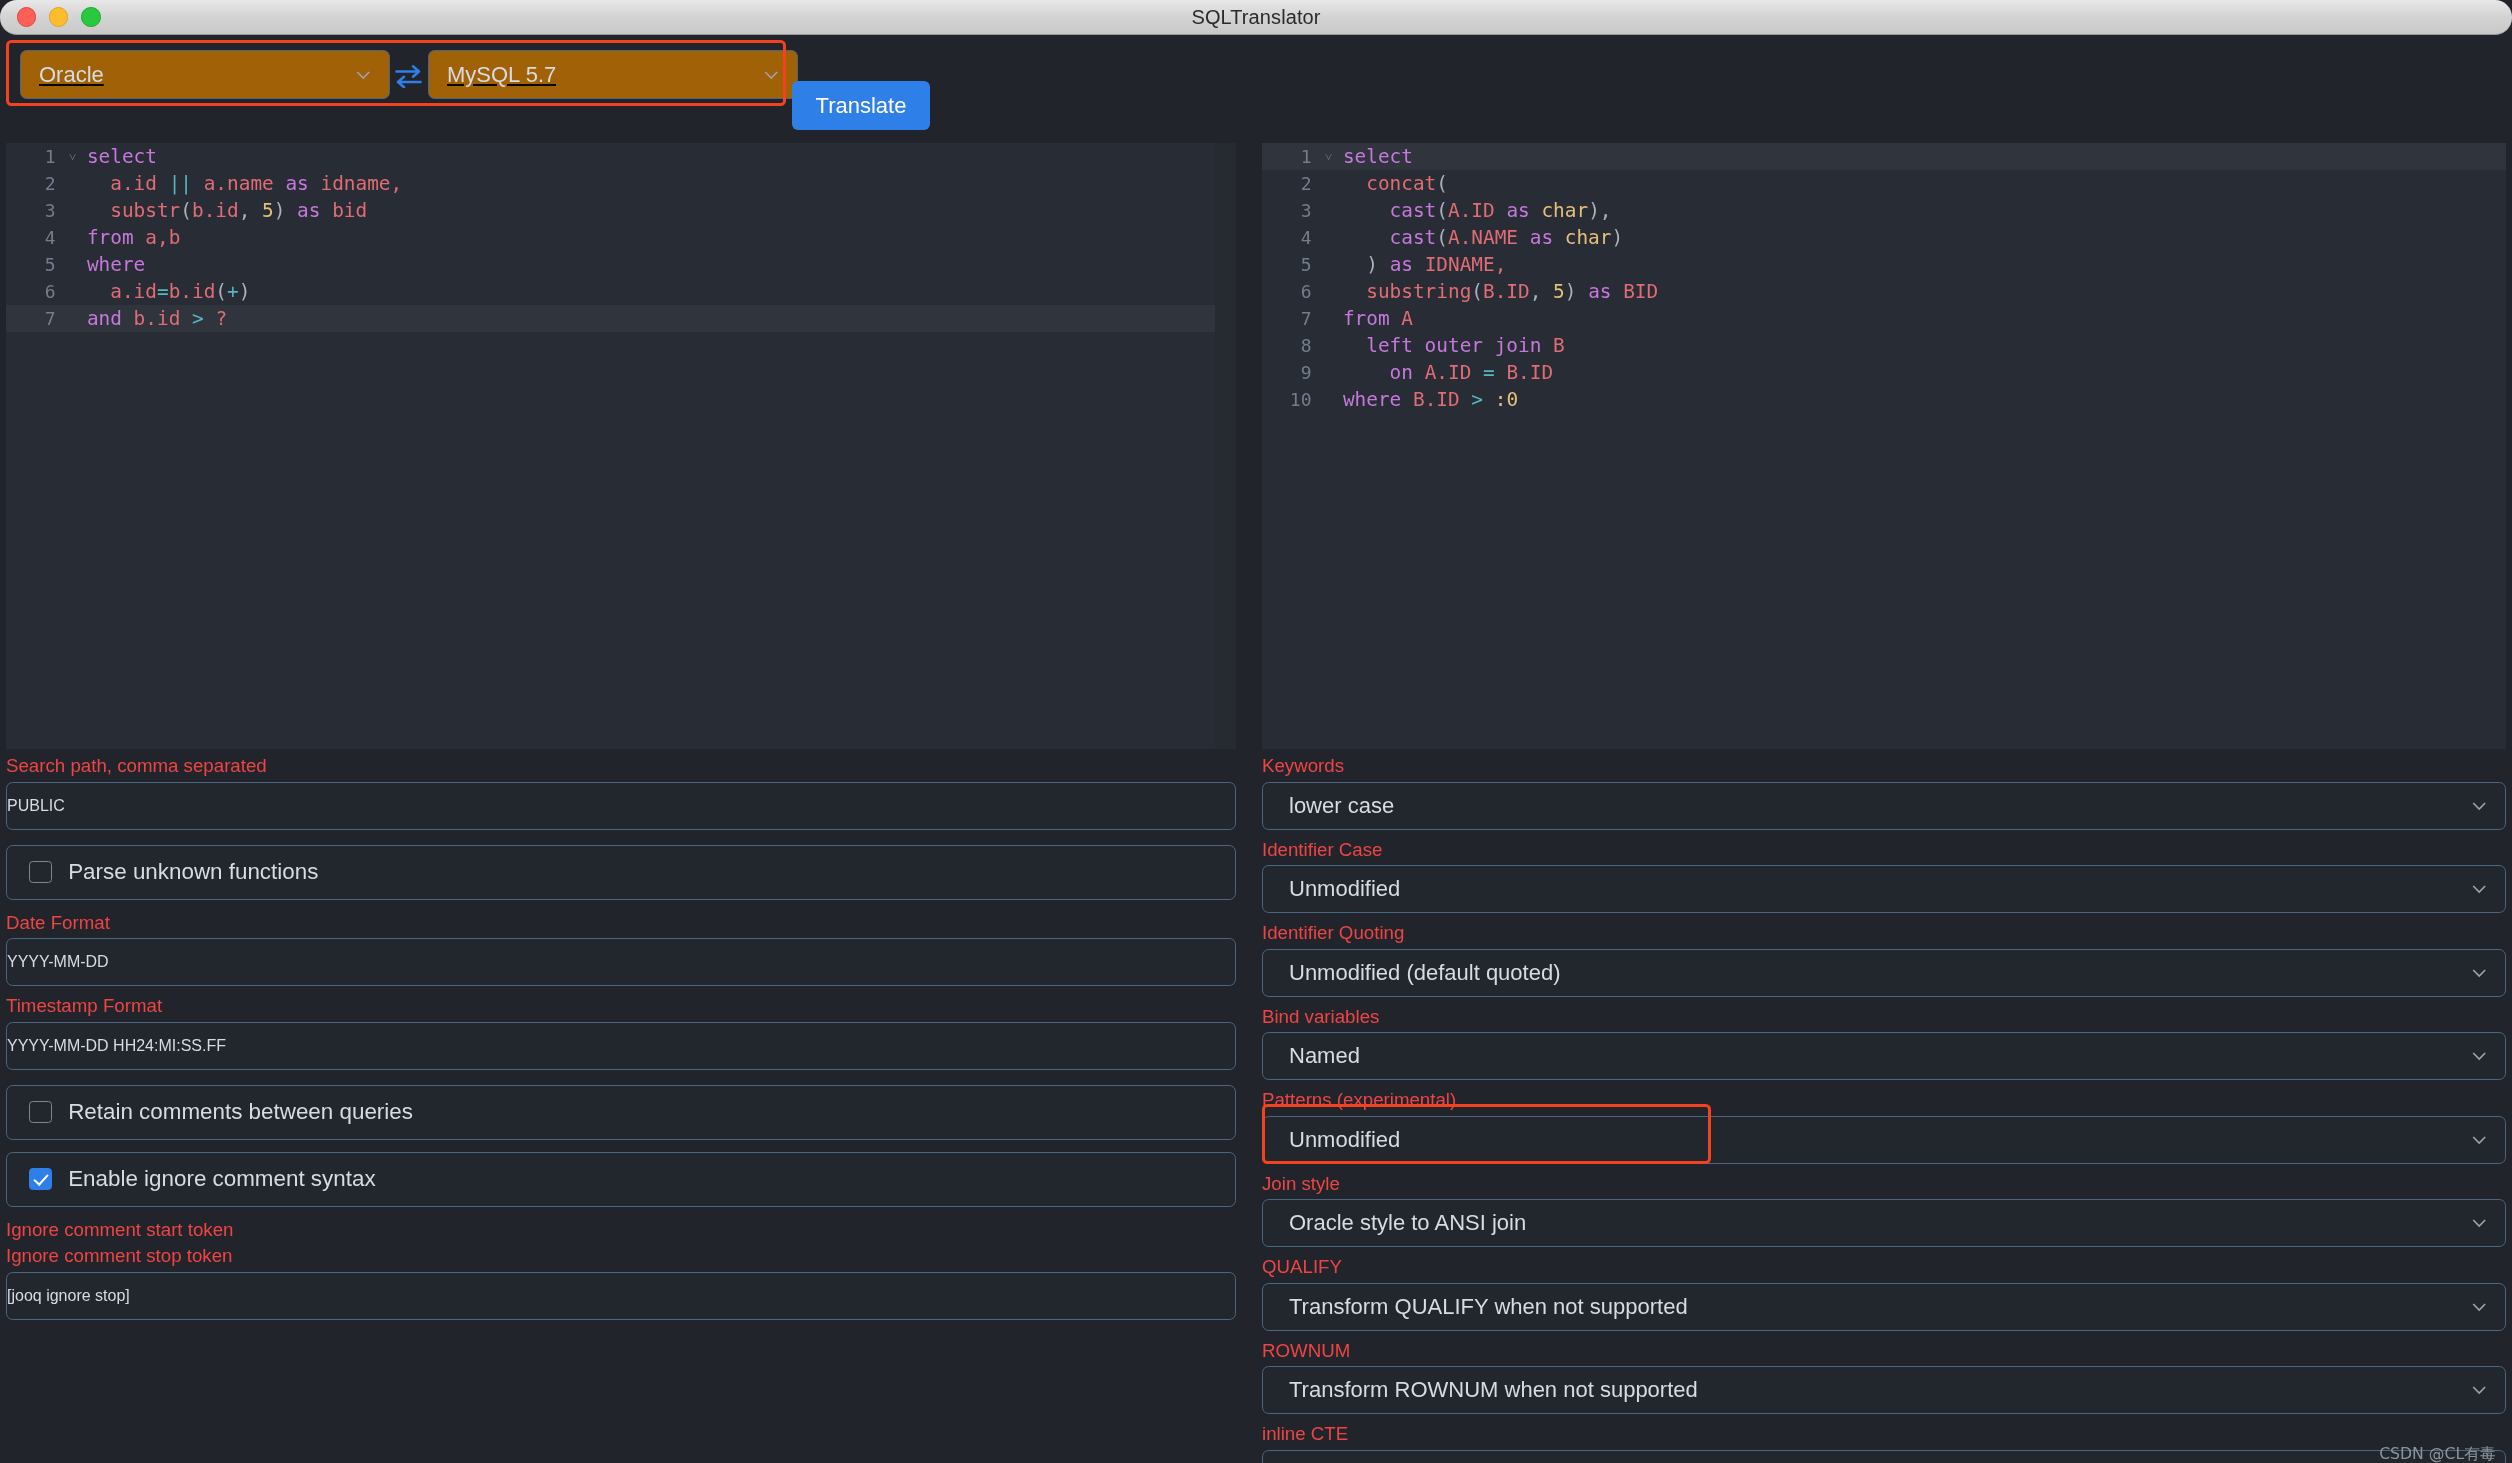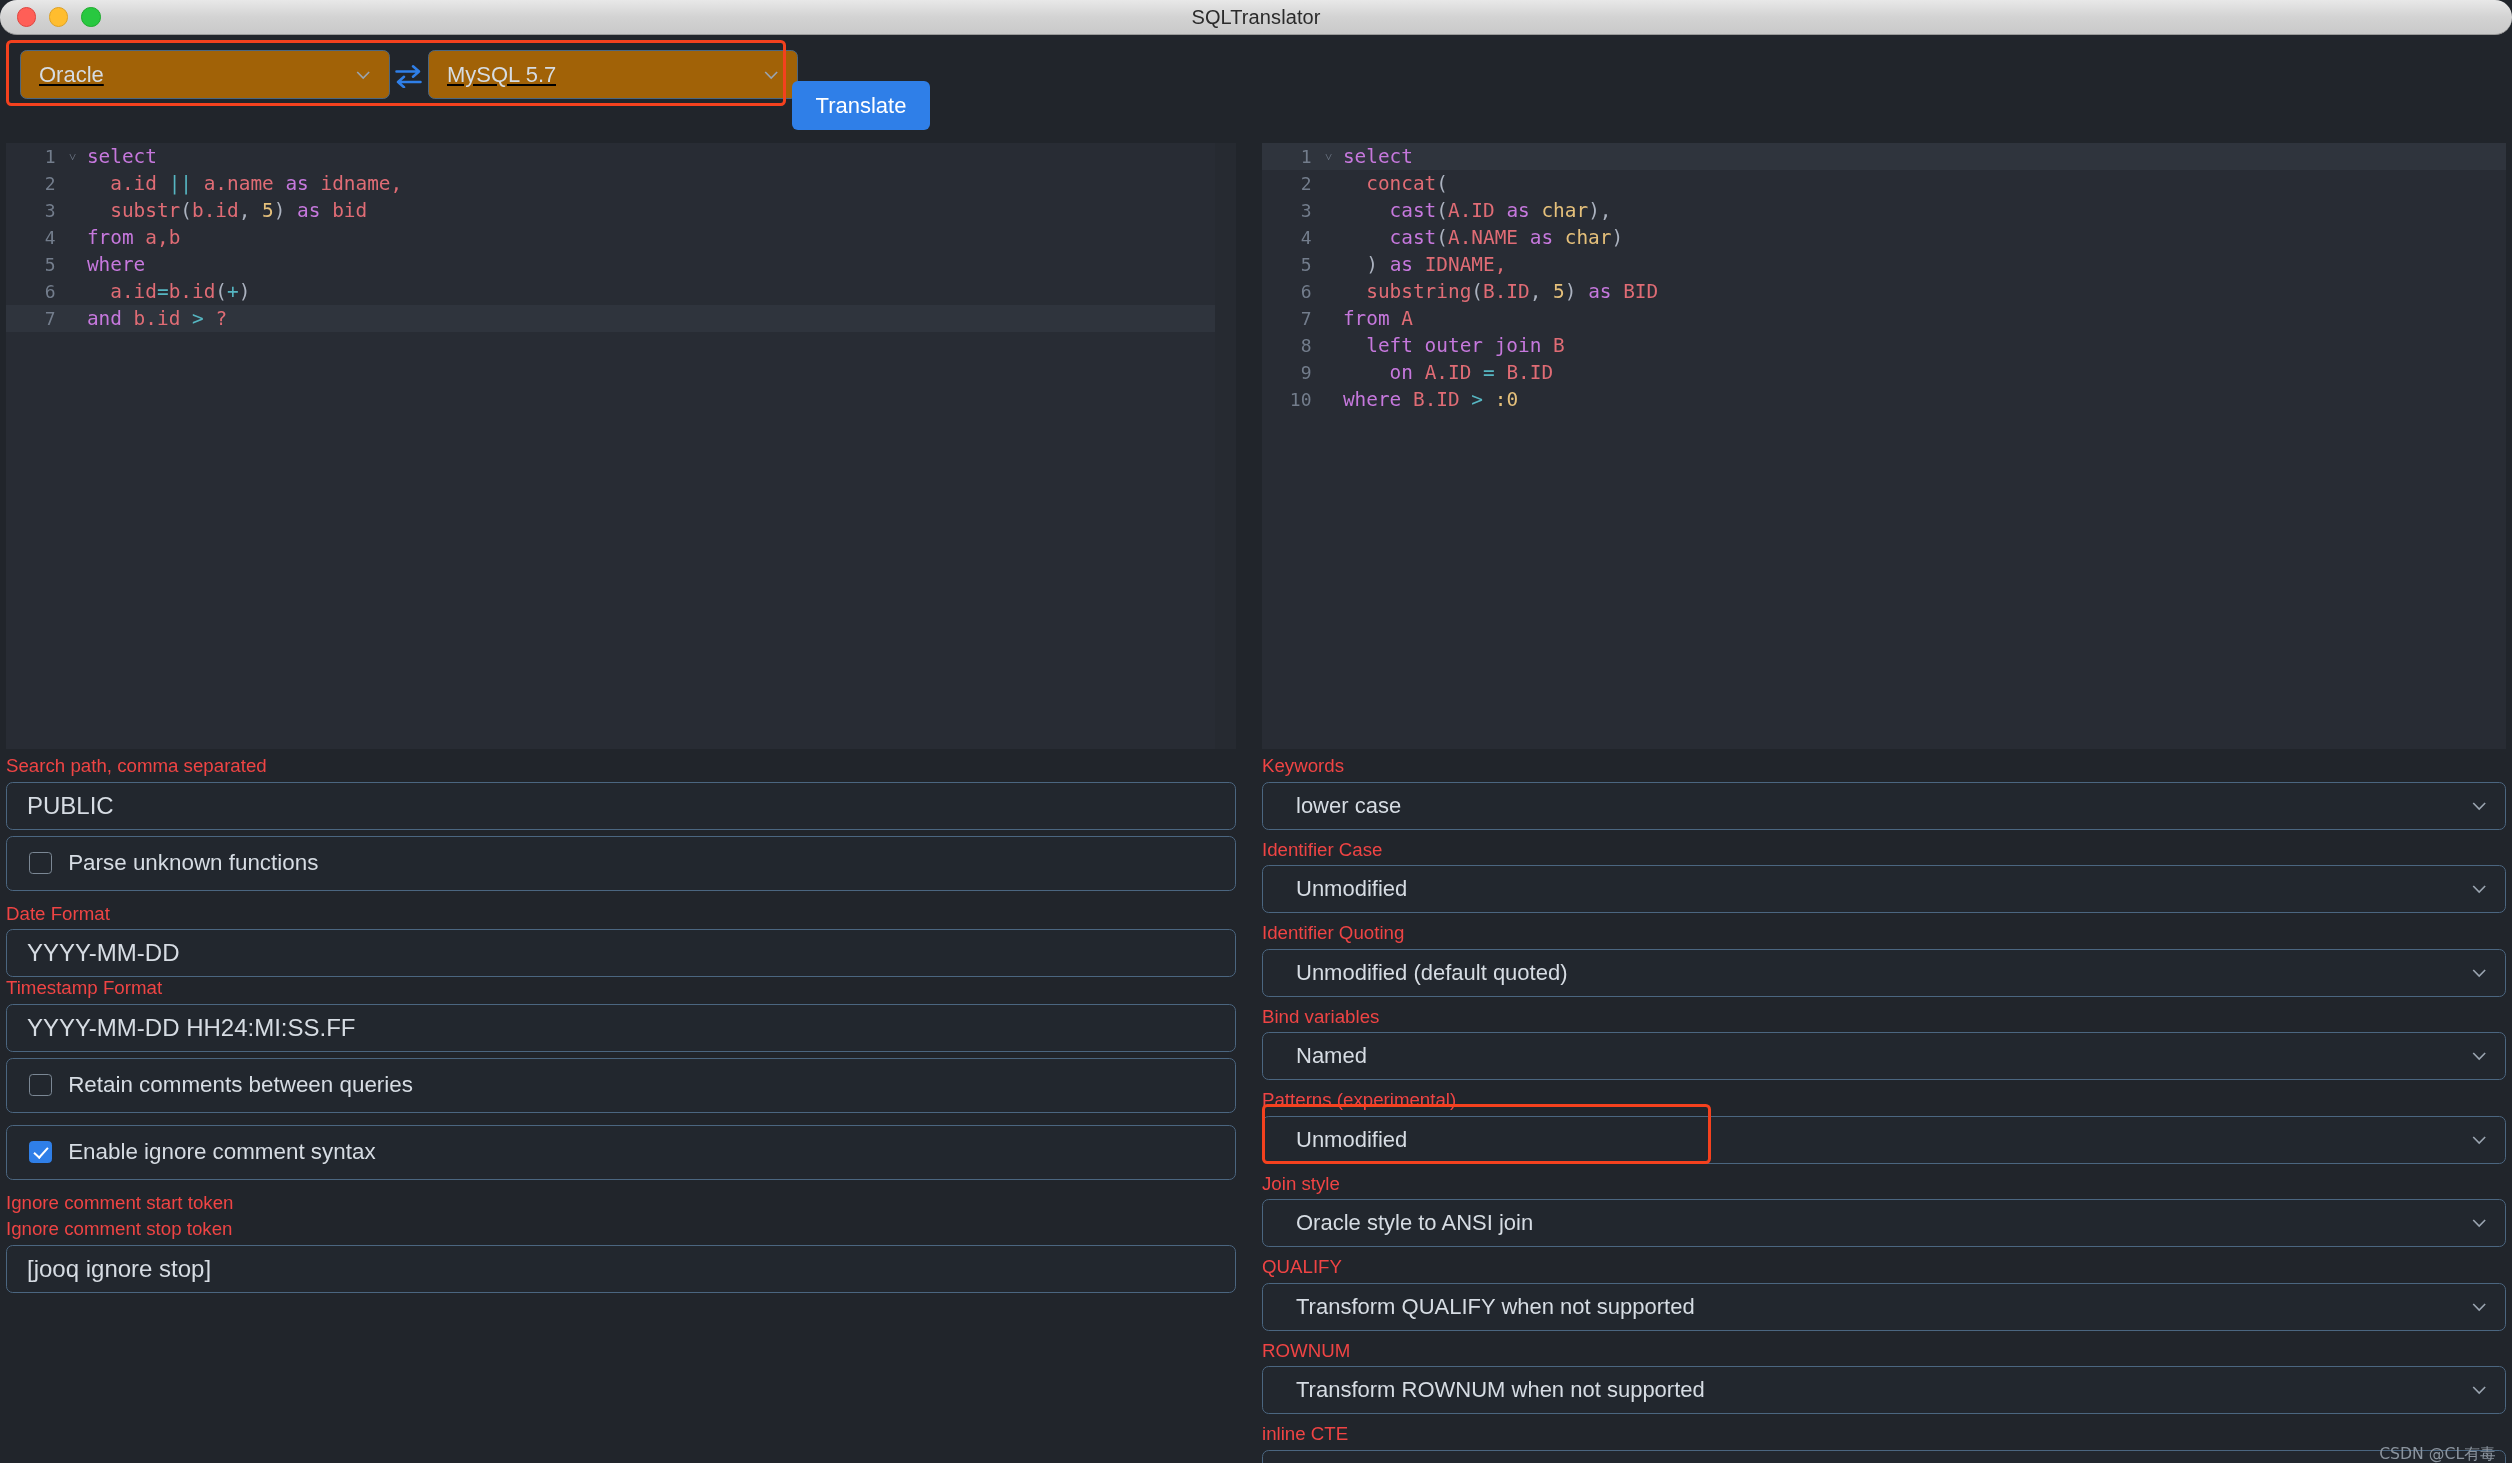--- a/index.html
+++ b/index.html
@@ -139,32 +139,33 @@
   .fld-label {
     font-size: 18.7px; color: #ef4444;
     margin-bottom: 4.5px; white-space: nowrap;
   }
   .txtbox {
     width: 100%; height: 48px;
     background: #22272e;
     border: 1.5px solid #4b6680;
     border-radius: 6.7px;
     display: flex; align-items: center;
-    padding-left: 20px;
-    font-size: 24px; color: #d6dce3;
+    padding-left: 0;
+    font-size: 16px; color: #d6dce3;
+    margin-bottom: 9px;
     white-space: nowrap; overflow: hidden;
   }
   .selbox {
     position: relative;
     width: 100%; height: 48px;
     background: #22272e;
     border: 1.5px solid #4b6680;
     border-radius: 6.7px;
     display: flex; align-items: center;
-    padding-left: 33px;
+    padding-left: 26px;
     font-size: 22px; color: #d6dce3;
     margin-bottom: 9px;
     white-space: nowrap; overflow: hidden;
   }
   .checkrow {
     width: 100%; height: 55px;
     background: #22272e;
     border: 1.5px solid #4b6680;
     border-radius: 6.7px;
     display: flex; align-items: center;

